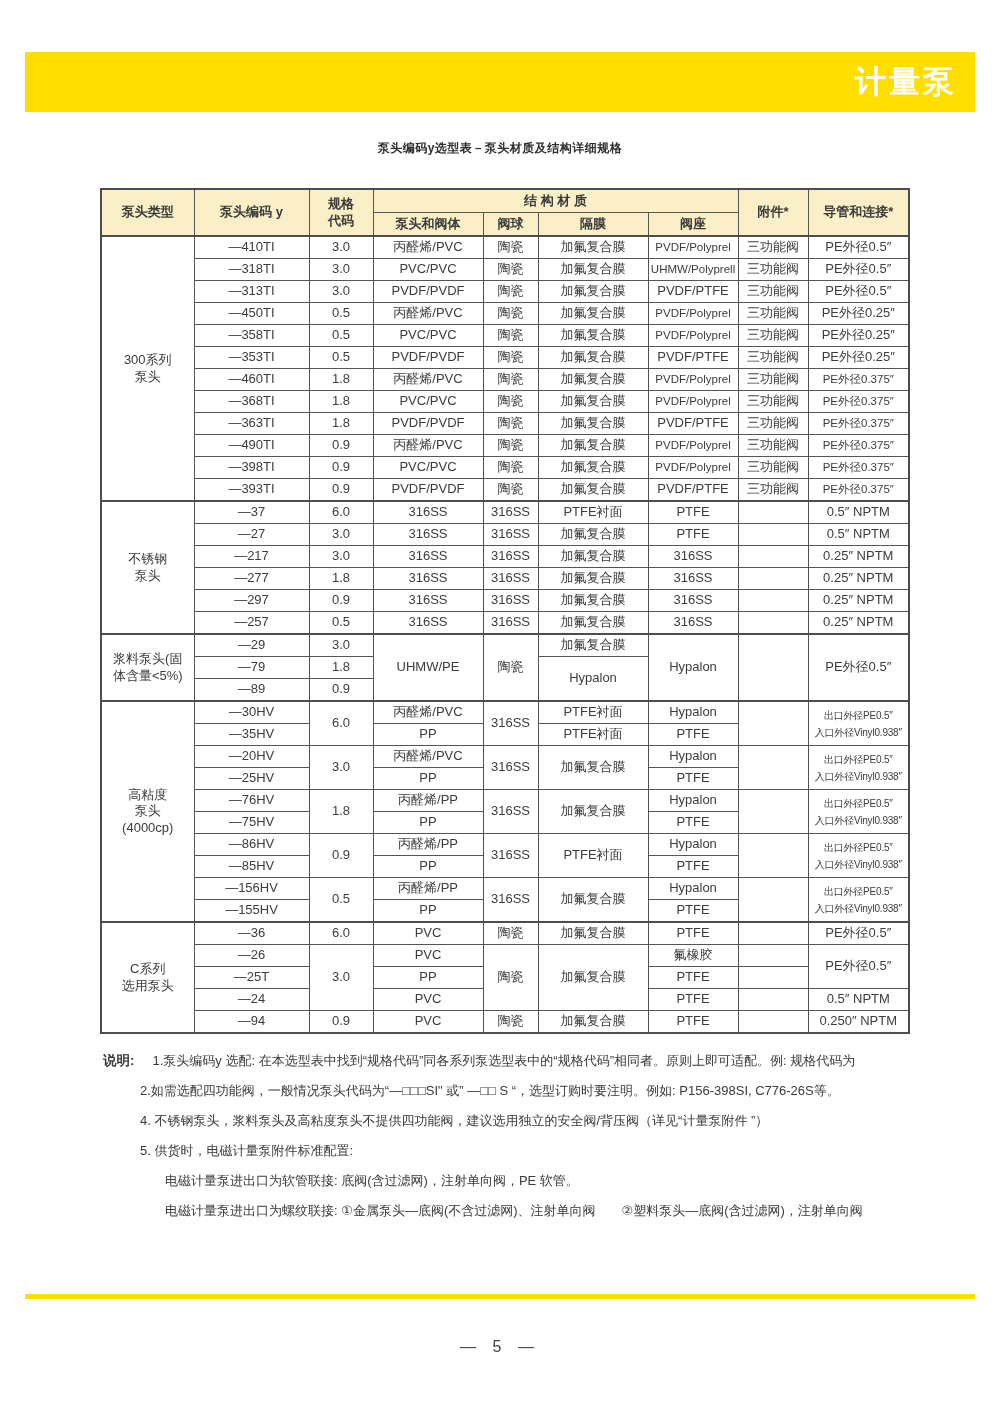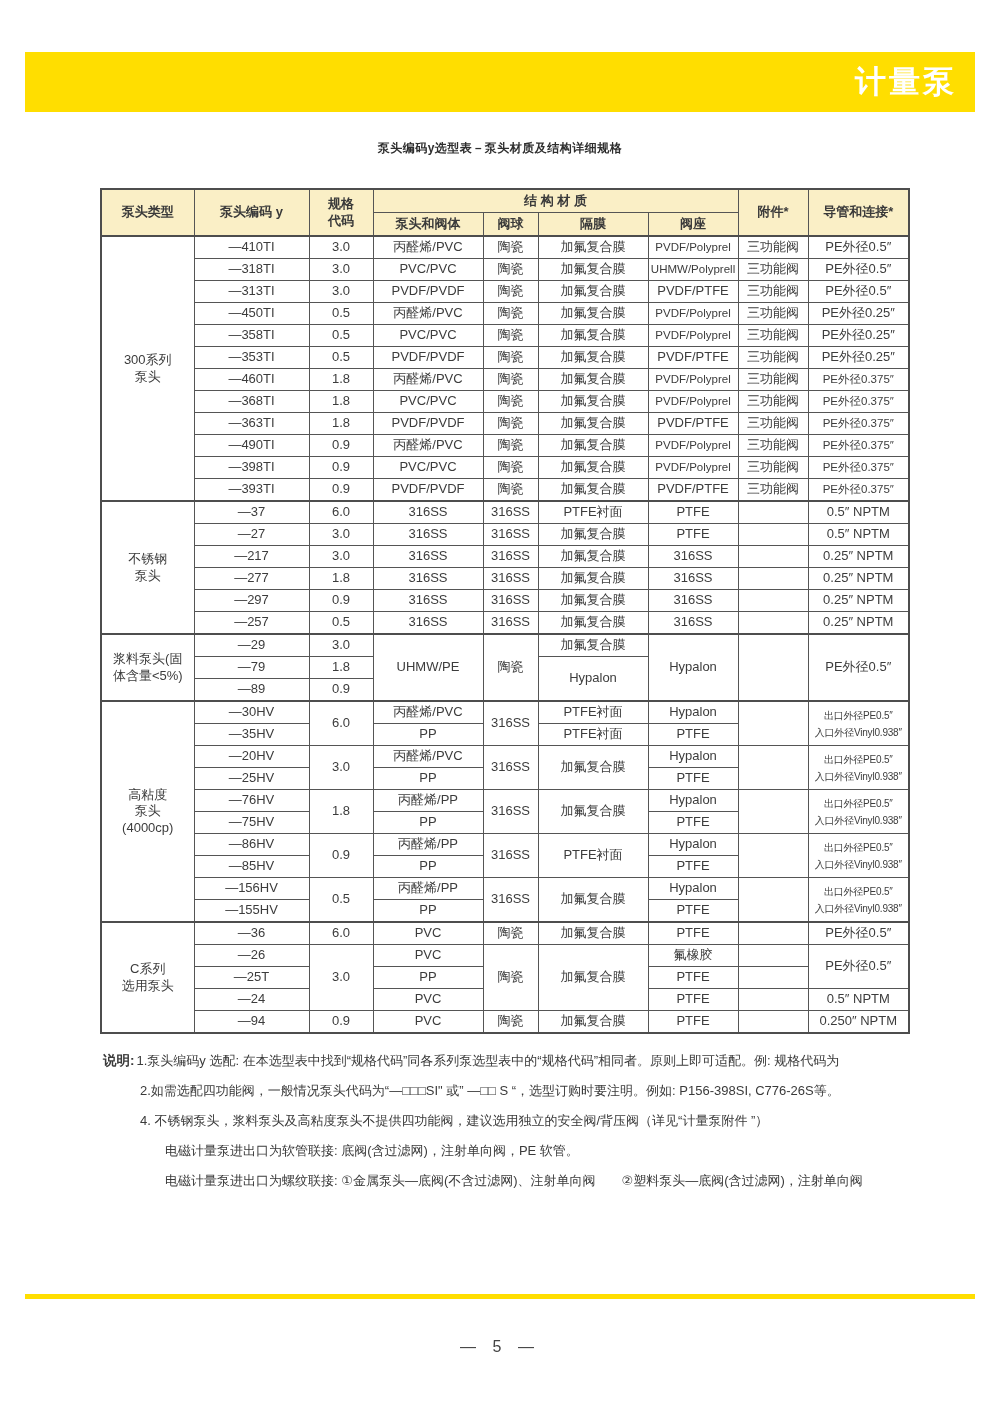--- a/index.html
+++ b/index.html
@@ -41,21 +41,21 @@
   tbody tr.gs td{border-top:2px solid #4d4d4d;}
   td.sm{font-size:11.5px;}
   td.xs{font-size:10px;line-height:1.7;letter-spacing:-0.2px;}
   td.type{font-size:13px;}
   
   .notes{
     position:absolute;left:103px;top:1046px;width:880px;
     font-size:13px;color:#3a3a3a;
   }
   .note-line{white-space:nowrap;line-height:30px;height:30px;}
-  .nlabel{font-weight:bold;margin-right:2px;font-size:13.5px;}
+  .nlabel{font-weight:bold;margin-right:18px;font-size:13.5px;}
   .ind1{padding-left:37px;}
   .ind2{padding-left:62px;}
   
   .footer-rule{
     position:absolute;left:25px;top:1294px;width:950px;height:5px;background:#FFDE00;
   }
   .page-number{
     position:absolute;top:1338px;left:0;width:1000px;text-align:center;
     font-size:16px;color:#444;letter-spacing:6px;
   }
@@ -435,18 +435,19 @@
           <td>0.250″ NPTM</td>
         </tr>
       </tbody>
   </table>
 </div>
 
 <div class="notes" id="notes">
     <div class="note-line"><span class="nlabel">说明:</span><span>1.泵头编码y 选配: 在本选型表中找到“规格代码”同各系列泵选型表中的“规格代码”相同者。原则上即可适配。例: 规格代码为</span></div>
     <div class="note-line ind1">2.如需选配四功能阀，一般情况泵头代码为“—□□□SI" 或” —□□ S “，选型订购时要注明。例如: P156-398SI, C776-26S等。</div>
     <div class="note-line ind1">4. 不锈钢泵头，浆料泵头及高粘度泵头不提供四功能阀，建议选用独立的安全阀/背压阀（详见“计量泵附件 ”）</div>
+    <div class="note-line ind1">5. 供货时，电磁计量泵附件标准配置:</div>
     <div class="note-line ind2">电磁计量泵进出口为软管联接: 底阀(含过滤网)，注射单向阀，PE 软管。</div>
     <div class="note-line ind2">电磁计量泵进出口为螺纹联接: ①金属泵头—底阀(不含过滤网)、注射单向阀　　②塑料泵头—底阀(含过滤网)，注射单向阀</div>
   </div>
 
 <div class="footer-rule"></div>
 <div class="page-number">— 5 —</div>
 
 </body></html>

